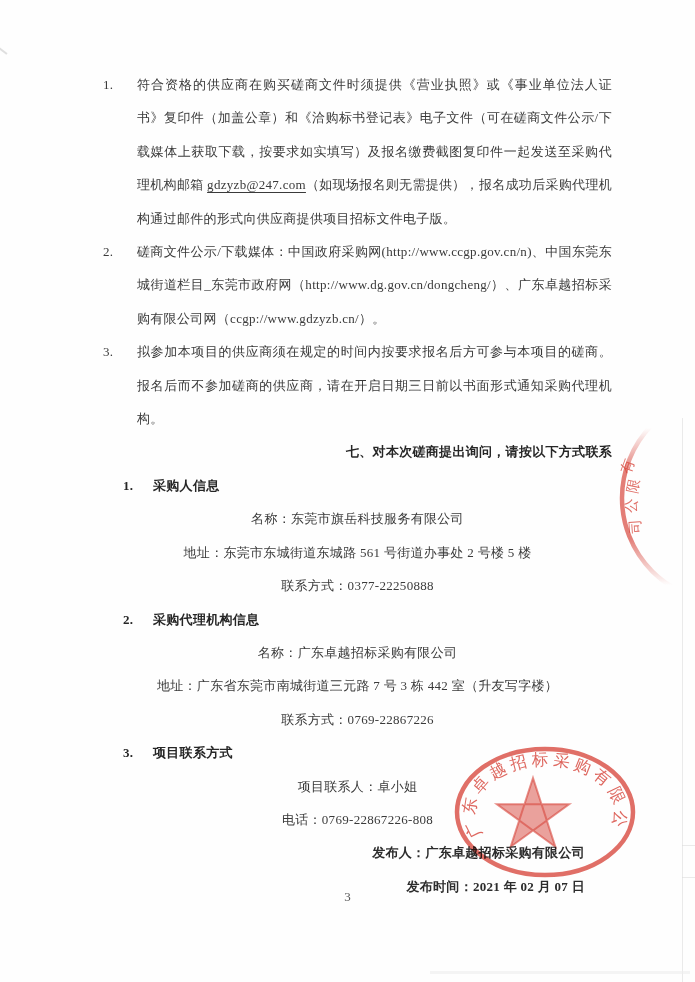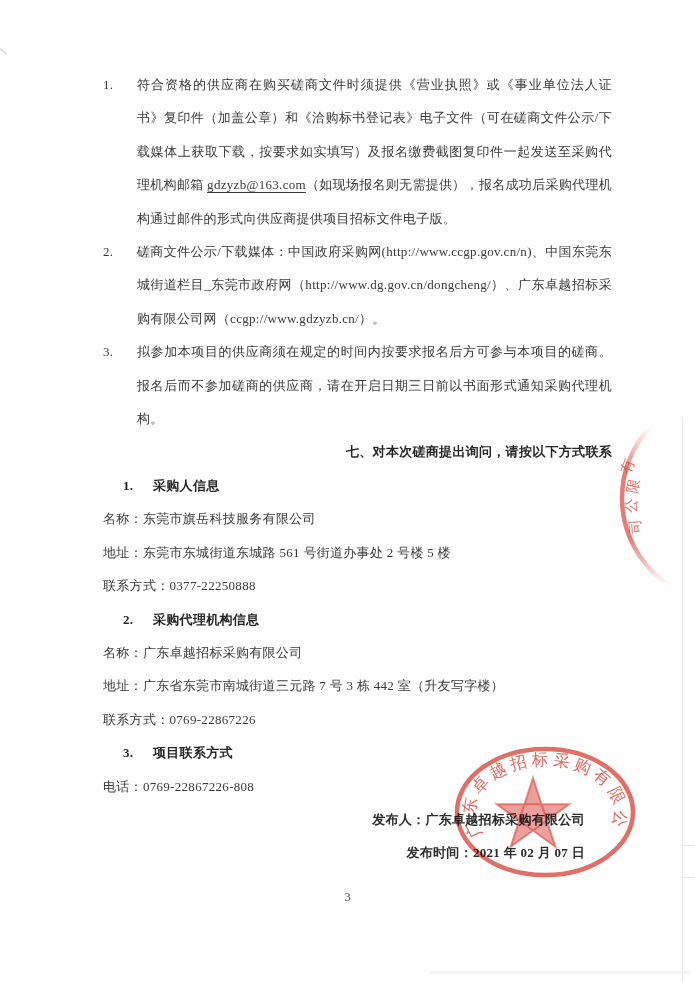--- a/index.html
+++ b/index.html
@@ -9,21 +9,21 @@
   .content{position:absolute;left:103px;top:68px;width:509px;line-height:33.4px;
            font-size:13px;letter-spacing:.3px;z-index:2;}
   .para{display:flex;}
   .para .num{flex:0 0 34px;color:#3a3a3a;}
   .ptext{width:475px;text-align:justify;text-align-last:left;color:#3a3a3a;}
   .email{text-decoration:underline;text-underline-offset:3px;}
   .heading{font-weight:bold;color:#262626;text-align:right;}
   .heading .hnum{display:inline-block;width:47px;}
   .subhead{font-weight:bold;color:#262626;margin-left:20px;}
   .subhead .num{display:inline-block;width:30px;font-weight:bold;}
-  .line{color:#3a3a3a;}
+  .line{color:#3a3a3a;text-align:center;}
   .pub{text-align:right;padding-right:27px;font-weight:bold;color:#2c2c2c;}
   .pagenum{position:absolute;top:889px;left:0;width:100%;text-align:center;
            font-size:13px;color:#555;z-index:2;}
   .seal{position:absolute;mix-blend-mode:multiply;z-index:3;pointer-events:none;}
   .seal-big{left:445px;top:735px;}
   .seal-partial{left:598px;top:423px;}
   .artifact{position:absolute;background:#d9d9d9;opacity:.55;z-index:1;}
   .art-v{left:682px;top:418px;width:1px;height:564px;}
   .art-h1{left:682px;top:845px;width:13px;height:1px;}
   .art-h2{left:682px;top:877px;width:13px;height:1px;}
@@ -51,21 +51,21 @@
       <text transform="translate(40,64) rotate(-78)">限</text>
       <text transform="translate(38,83) rotate(-86)">公</text>
       <text transform="translate(42,103) rotate(-94)">司</text>
     </g>
   </svg>
 
   <div class="content">
 
     <div class="para">
       <span class="num">1.</span>
-      <div class="ptext"><span>符合资格的供应商在购买磋商文件时须提供《营业执照》或《事业单位法人证书》复印件（加盖公章）和《洽购标书登记表》电子文件（可在磋商文件公示/下载媒体上获取下载，按要求如实填写）及报名缴费截图复印件一起发送至采购代理机构邮箱 </span><span class="email">gdzyzb@163.com</span><span>（如现场报名则无需提供），报名成功后采购代理机构通过邮件的形式向供应商提供项目招标文件电子版。</span></div>
+      <div class="ptext"><span>符合资格的供应商在购买磋商文件时须提供《营业执照》或《事业单位法人证书》复印件（加盖公章）和《洽购标书登记表》电子文件（可在磋商文件公示/下载媒体上获取下载，按要求如实填写）及报名缴费截图复印件一起发送至采购代理机构邮箱 </span><span class="email">gdzyzb@247.com</span><span>（如现场报名则无需提供），报名成功后采购代理机构通过邮件的形式向供应商提供项目招标文件电子版。</span></div>
     </div>
 
     <div class="para">
       <span class="num">2.</span>
       <div class="ptext">磋商文件公示/下载媒体：中国政府采购网(http://www.ccgp.gov.cn/n)、中国东莞东城街道栏目_东莞市政府网（http://www.dg.gov.cn/dongcheng/）、广东卓越招标采购有限公司网（ccgp://www.gdzyzb.cn/）。</div>
     </div>
 
     <div class="para">
       <span class="num">3.</span>
       <div class="ptext">拟参加本项目的供应商须在规定的时间内按要求报名后方可参与本项目的磋商。报名后而不参加磋商的供应商，请在开启日期三日前以书面形式通知采购代理机构。</div>
@@ -85,20 +85,21 @@
     <div class="subhead">
       <span class="num">2.</span><span>采购代理机构信息</span>
     </div>
     <div class="line">名称：广东卓越招标采购有限公司</div>
     <div class="line">地址：广东省东莞市南城街道三元路 7 号 3 栋 442 室（升友写字楼）</div>
     <div class="line">联系方式：0769-22867226</div>
 
     <div class="subhead">
       <span class="num">3.</span><span>项目联系方式</span>
     </div>
+    <div class="line">项目联系人：卓小姐</div>
     <div class="line">电话：0769-22867226-808</div>
 
     <div class="pub">发布人：广东卓越招标采购有限公司</div>
     <div class="pub">发布时间：2021 年 02 月 07 日</div>
   </div>
 
   <svg class="seal seal-big" width="200" height="150" viewBox="0 0 200 150">
     <defs>
       <path id="arcT" d="M 39.4 100.5 A 70 47 0 1 1 160.6 100.5" fill="none"></path>
     </defs>

